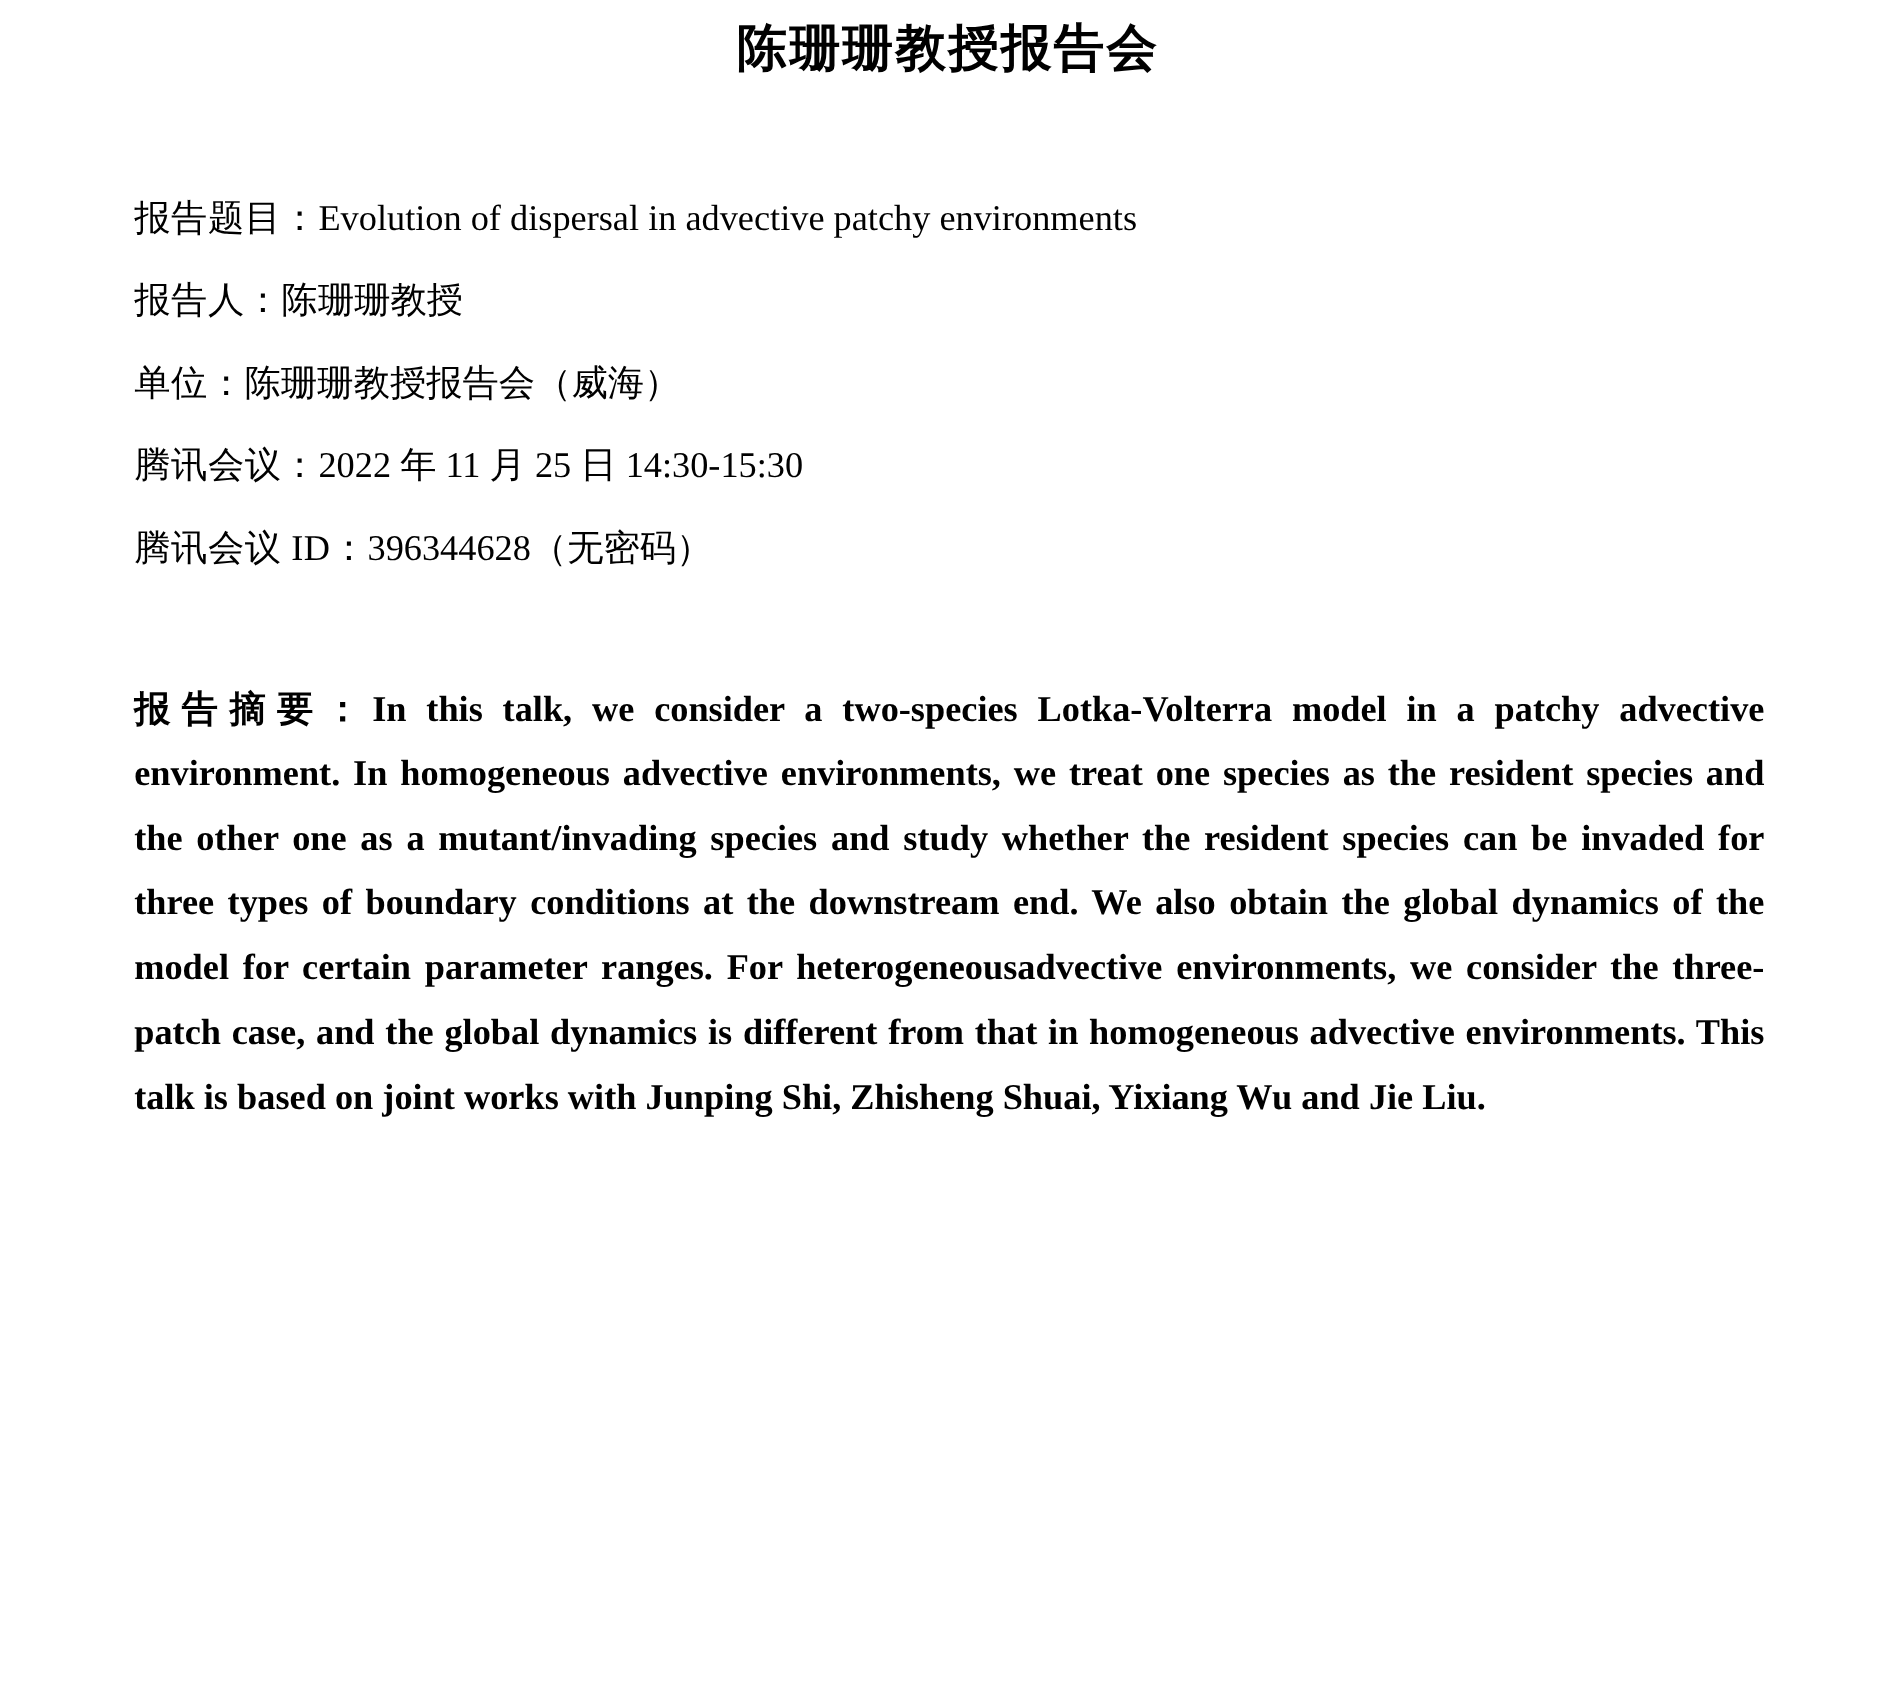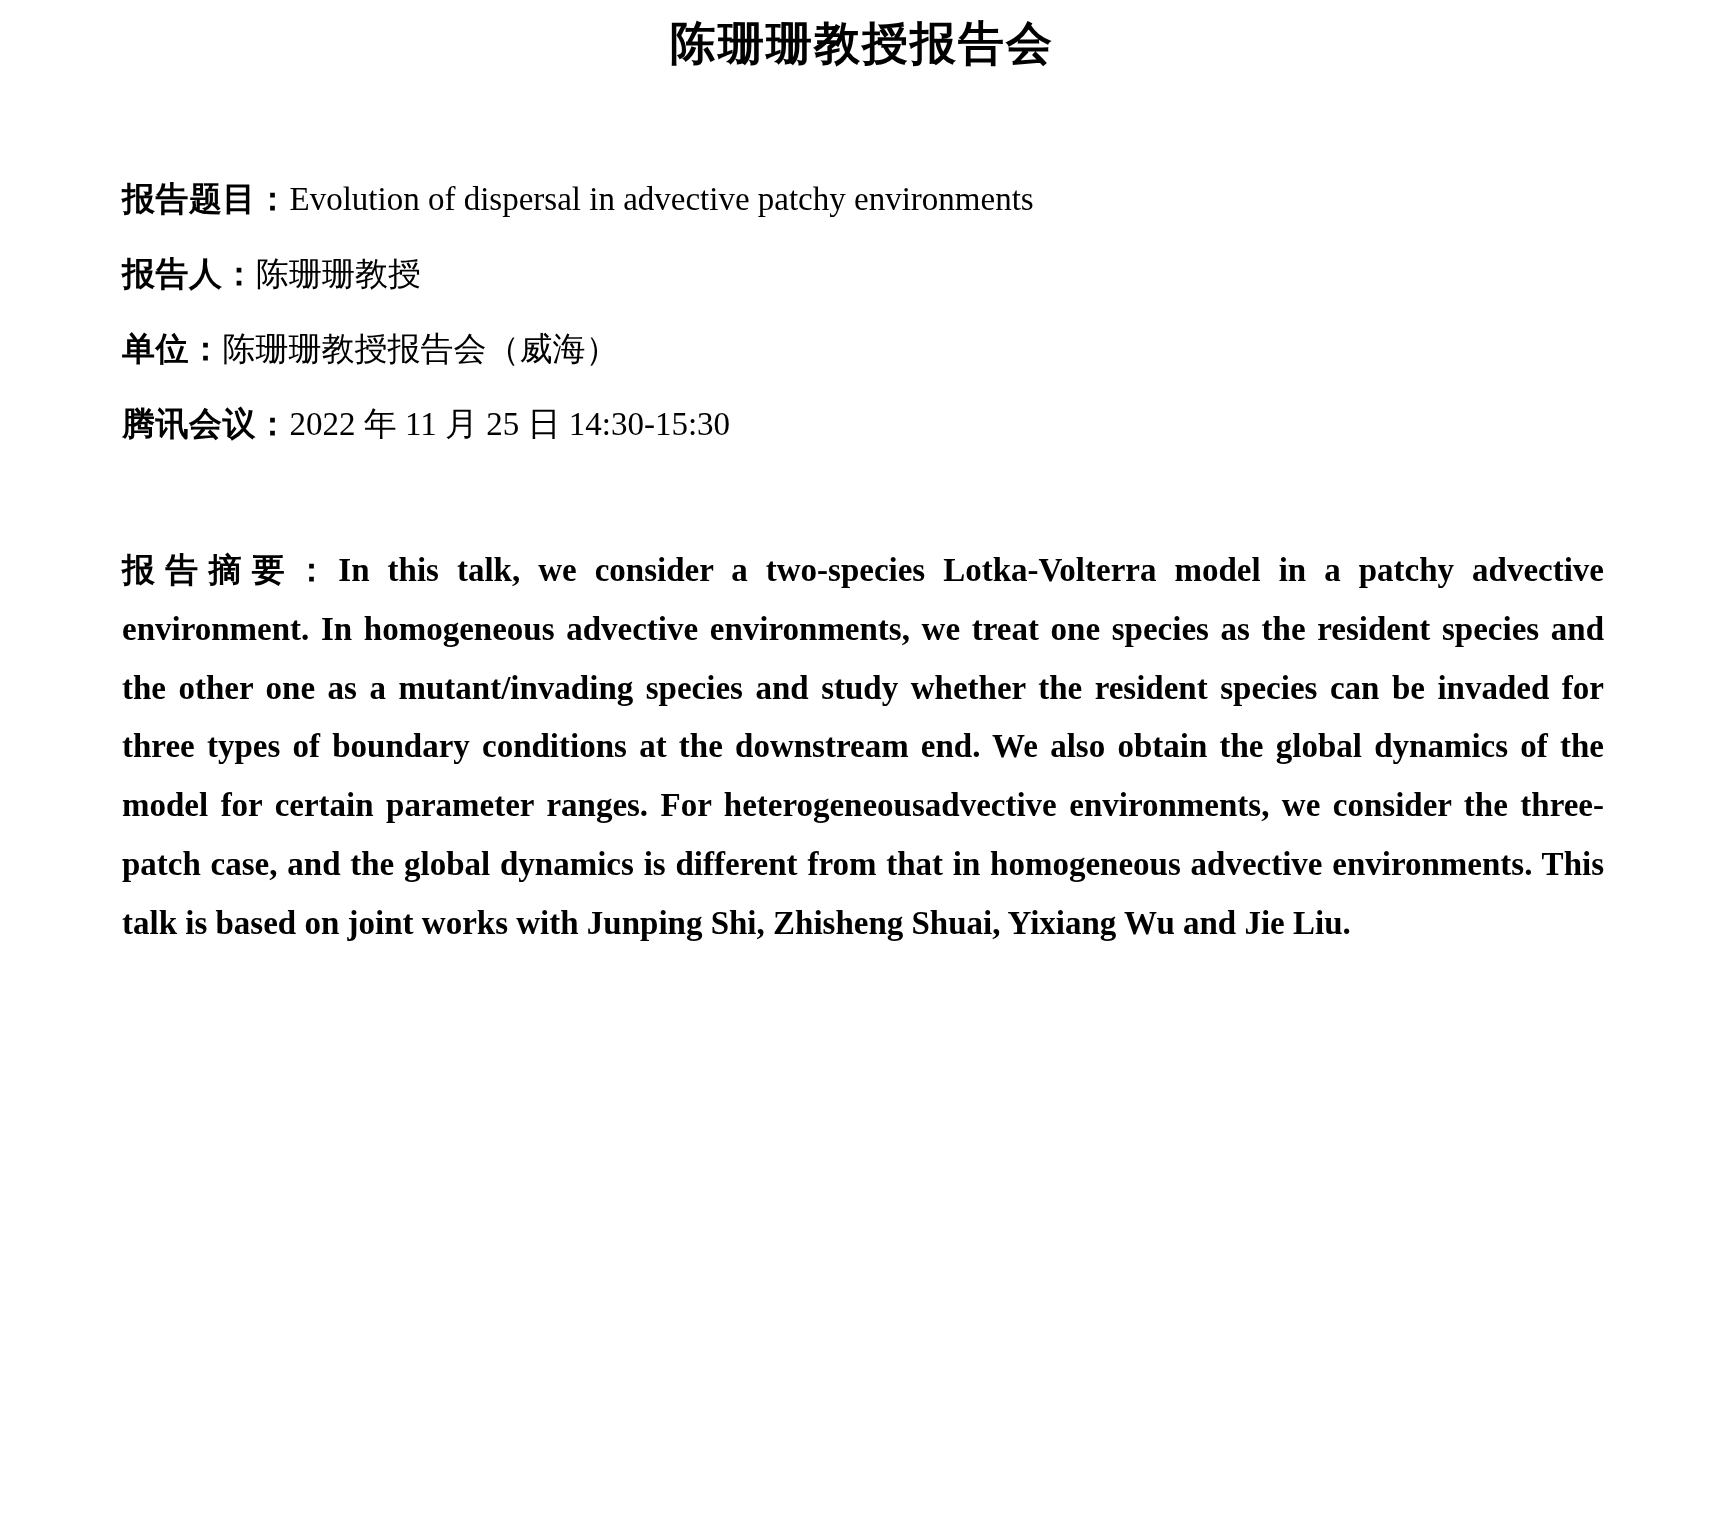--- a/index.html
+++ b/index.html
@@ -35,21 +35,21 @@
     padding-left: 122px;
     padding-right: 120px;
   }
   .meta-row {
     font-size: 33px;
     line-height: 1.0;
     margin-bottom: 42px;
     white-space: nowrap;
   }
   .meta-label {
-    font-weight: bold;
+    font-weight: normal;
     letter-spacing: 0.5px;
   }
   .meta-value {
     font-weight: normal;
   }
   .abstract-block {
     margin-top: 100px;
     padding-left: 122px;
     padding-right: 120px;
   }
@@ -87,20 +87,23 @@
     </div>
 
     <div class="meta-row">
       <span class="meta-label">单位：</span><span class="meta-value">陈珊珊教授报告会（威海）</span>
     </div>
 
     <div class="meta-row">
       <span class="meta-label">腾讯会议：</span><span class="meta-value">2022 年 11 月 25 日 14:30-15:30</span>
     </div>
 
+    <div class="meta-row">
+      <span class="meta-label">腾讯会议 ID：</span><span class="meta-value">396344628（无密码）</span>
+    </div>
 
   </div>
 
   <div class="abstract-block">
     <p class="abstract-para"><span class="abstract-label">报告摘要：</span><span class="abstract-text">In this talk, we consider a two-species Lotka-Volterra model in a patchy advective environment. In homogeneous advective environments, we treat one species as the resident species and the other one as a mutant/invading species and study whether the resident species can be invaded for three types of boundary conditions at the downstream end. We also obtain the global dynamics of the model for certain parameter ranges. For heterogeneousadvective environments, we consider the three-patch case, and the global dynamics is different from that in homogeneous advective environments. This talk is based on joint works with Junping Shi, Zhisheng Shuai, Yixiang Wu and Jie Liu.</span></p>
   </div>
 
 </div>
 
 </body></html>

